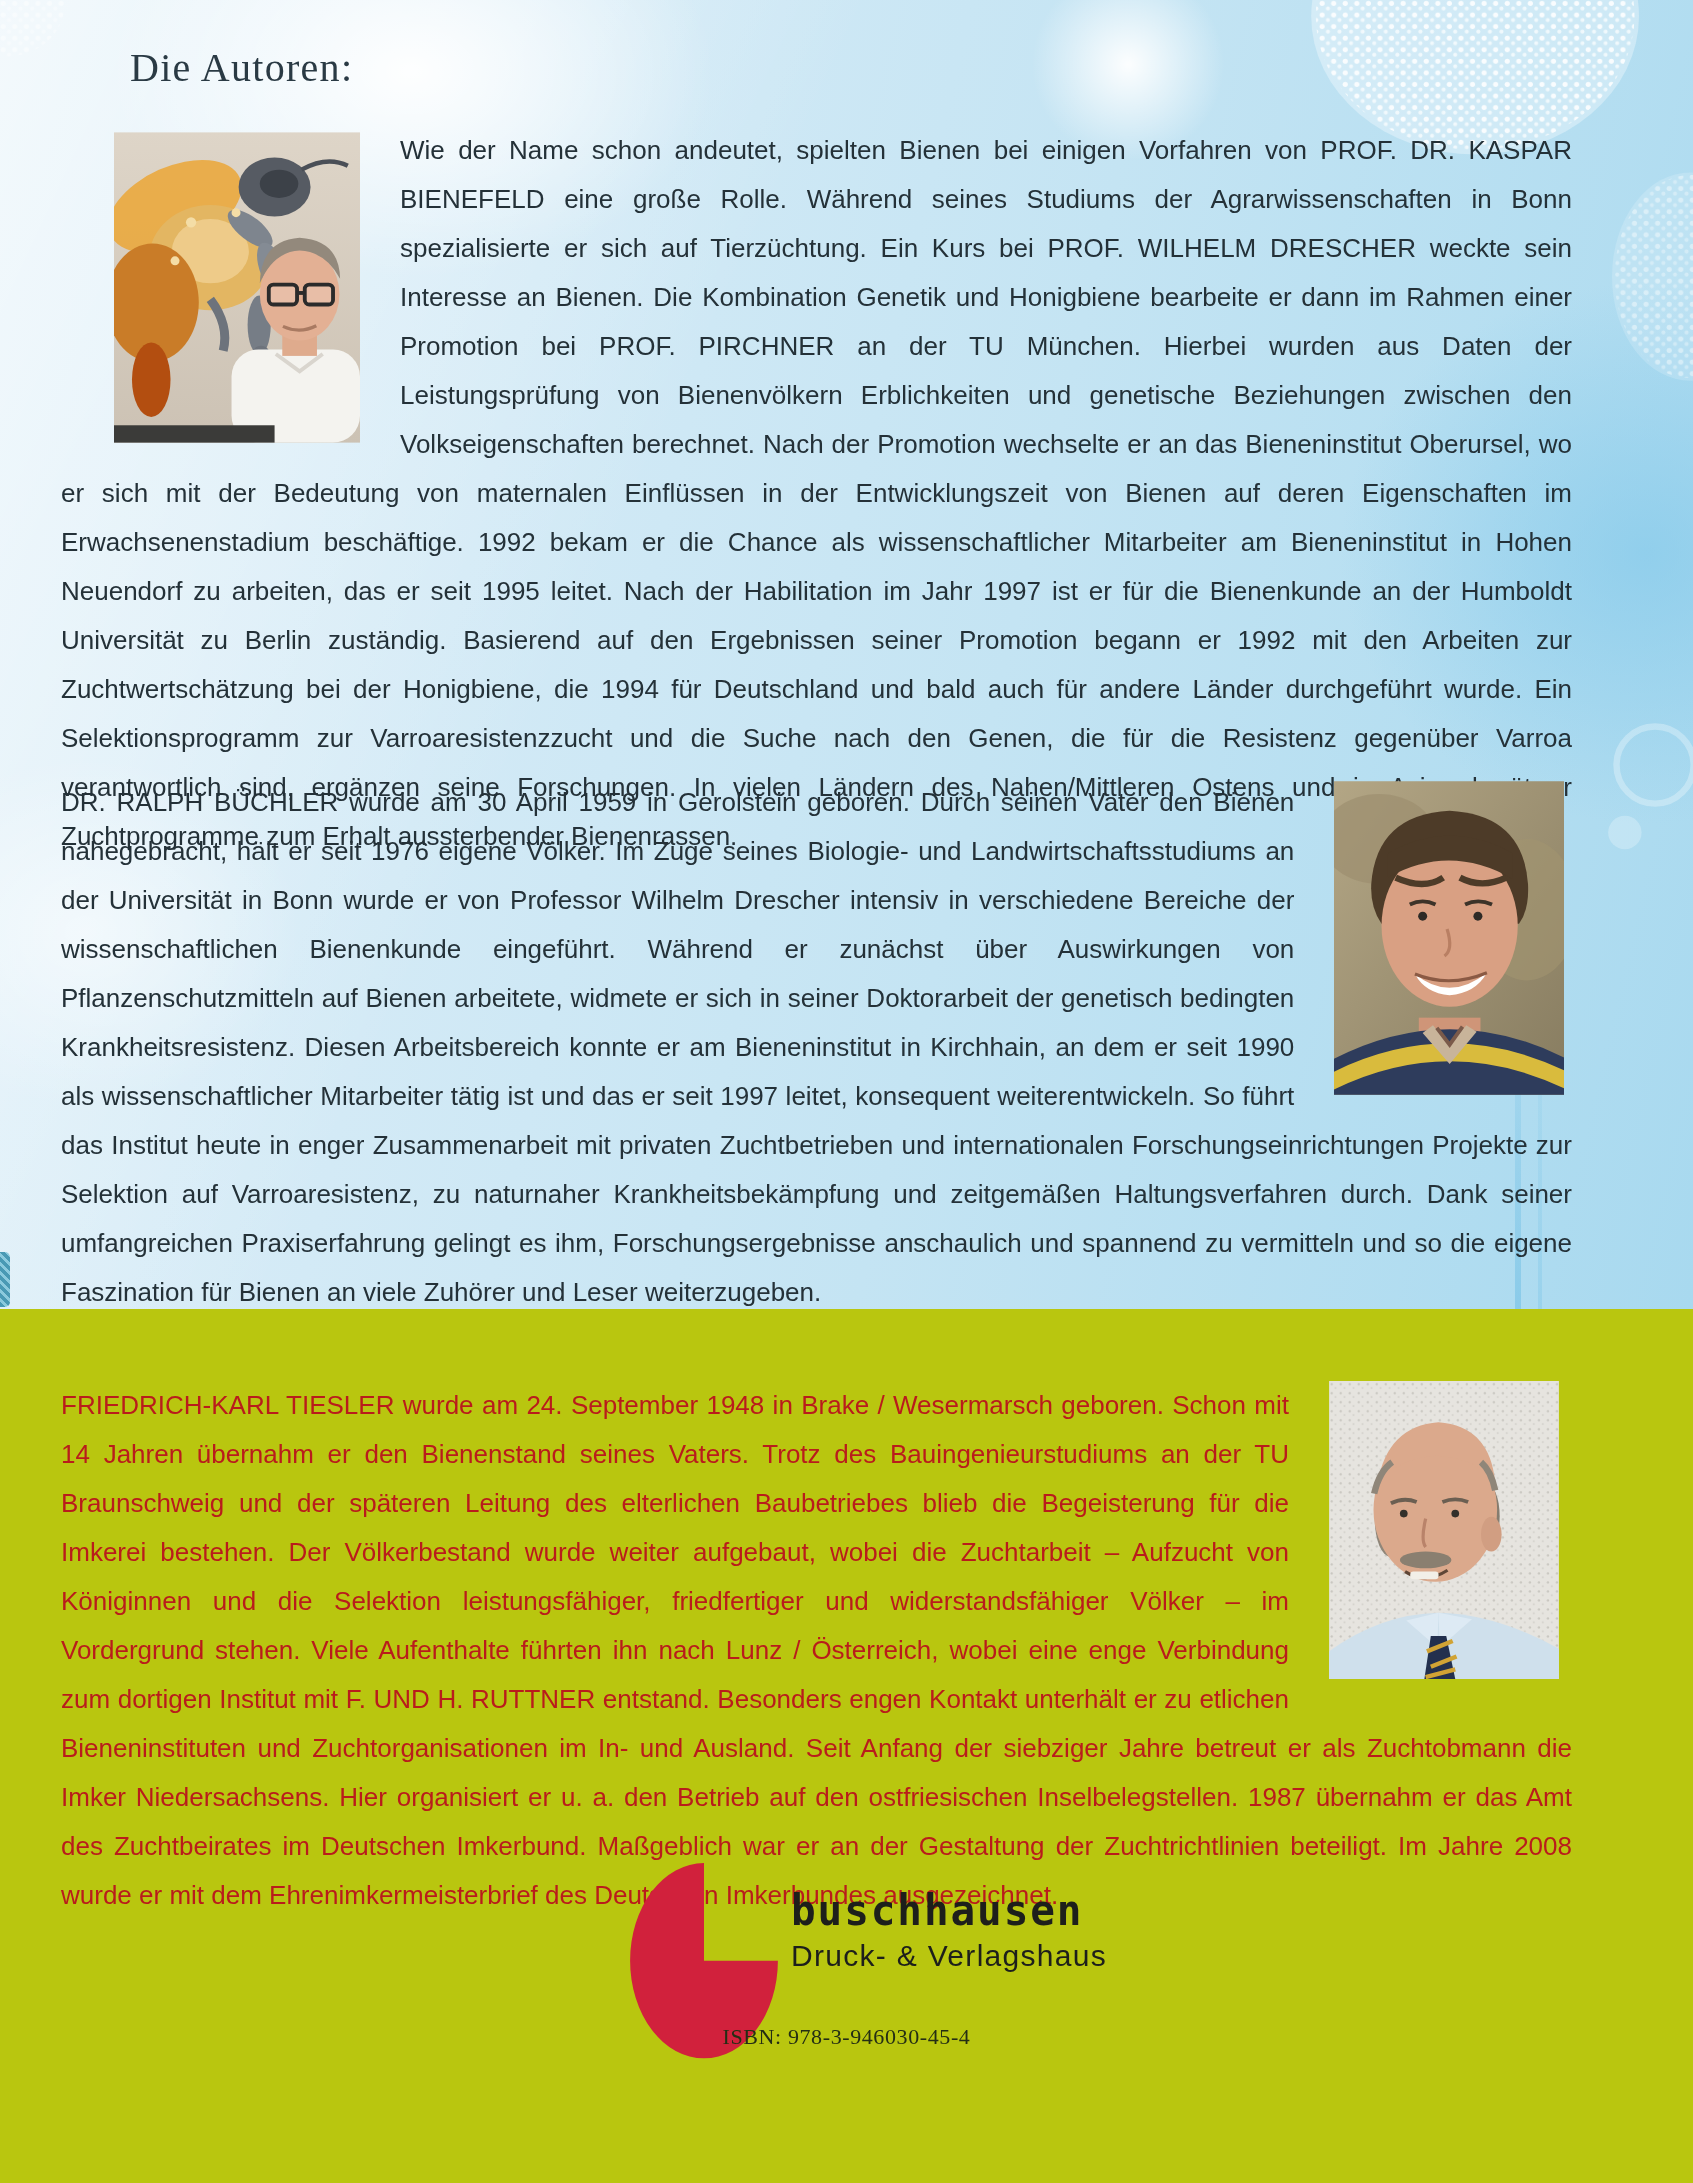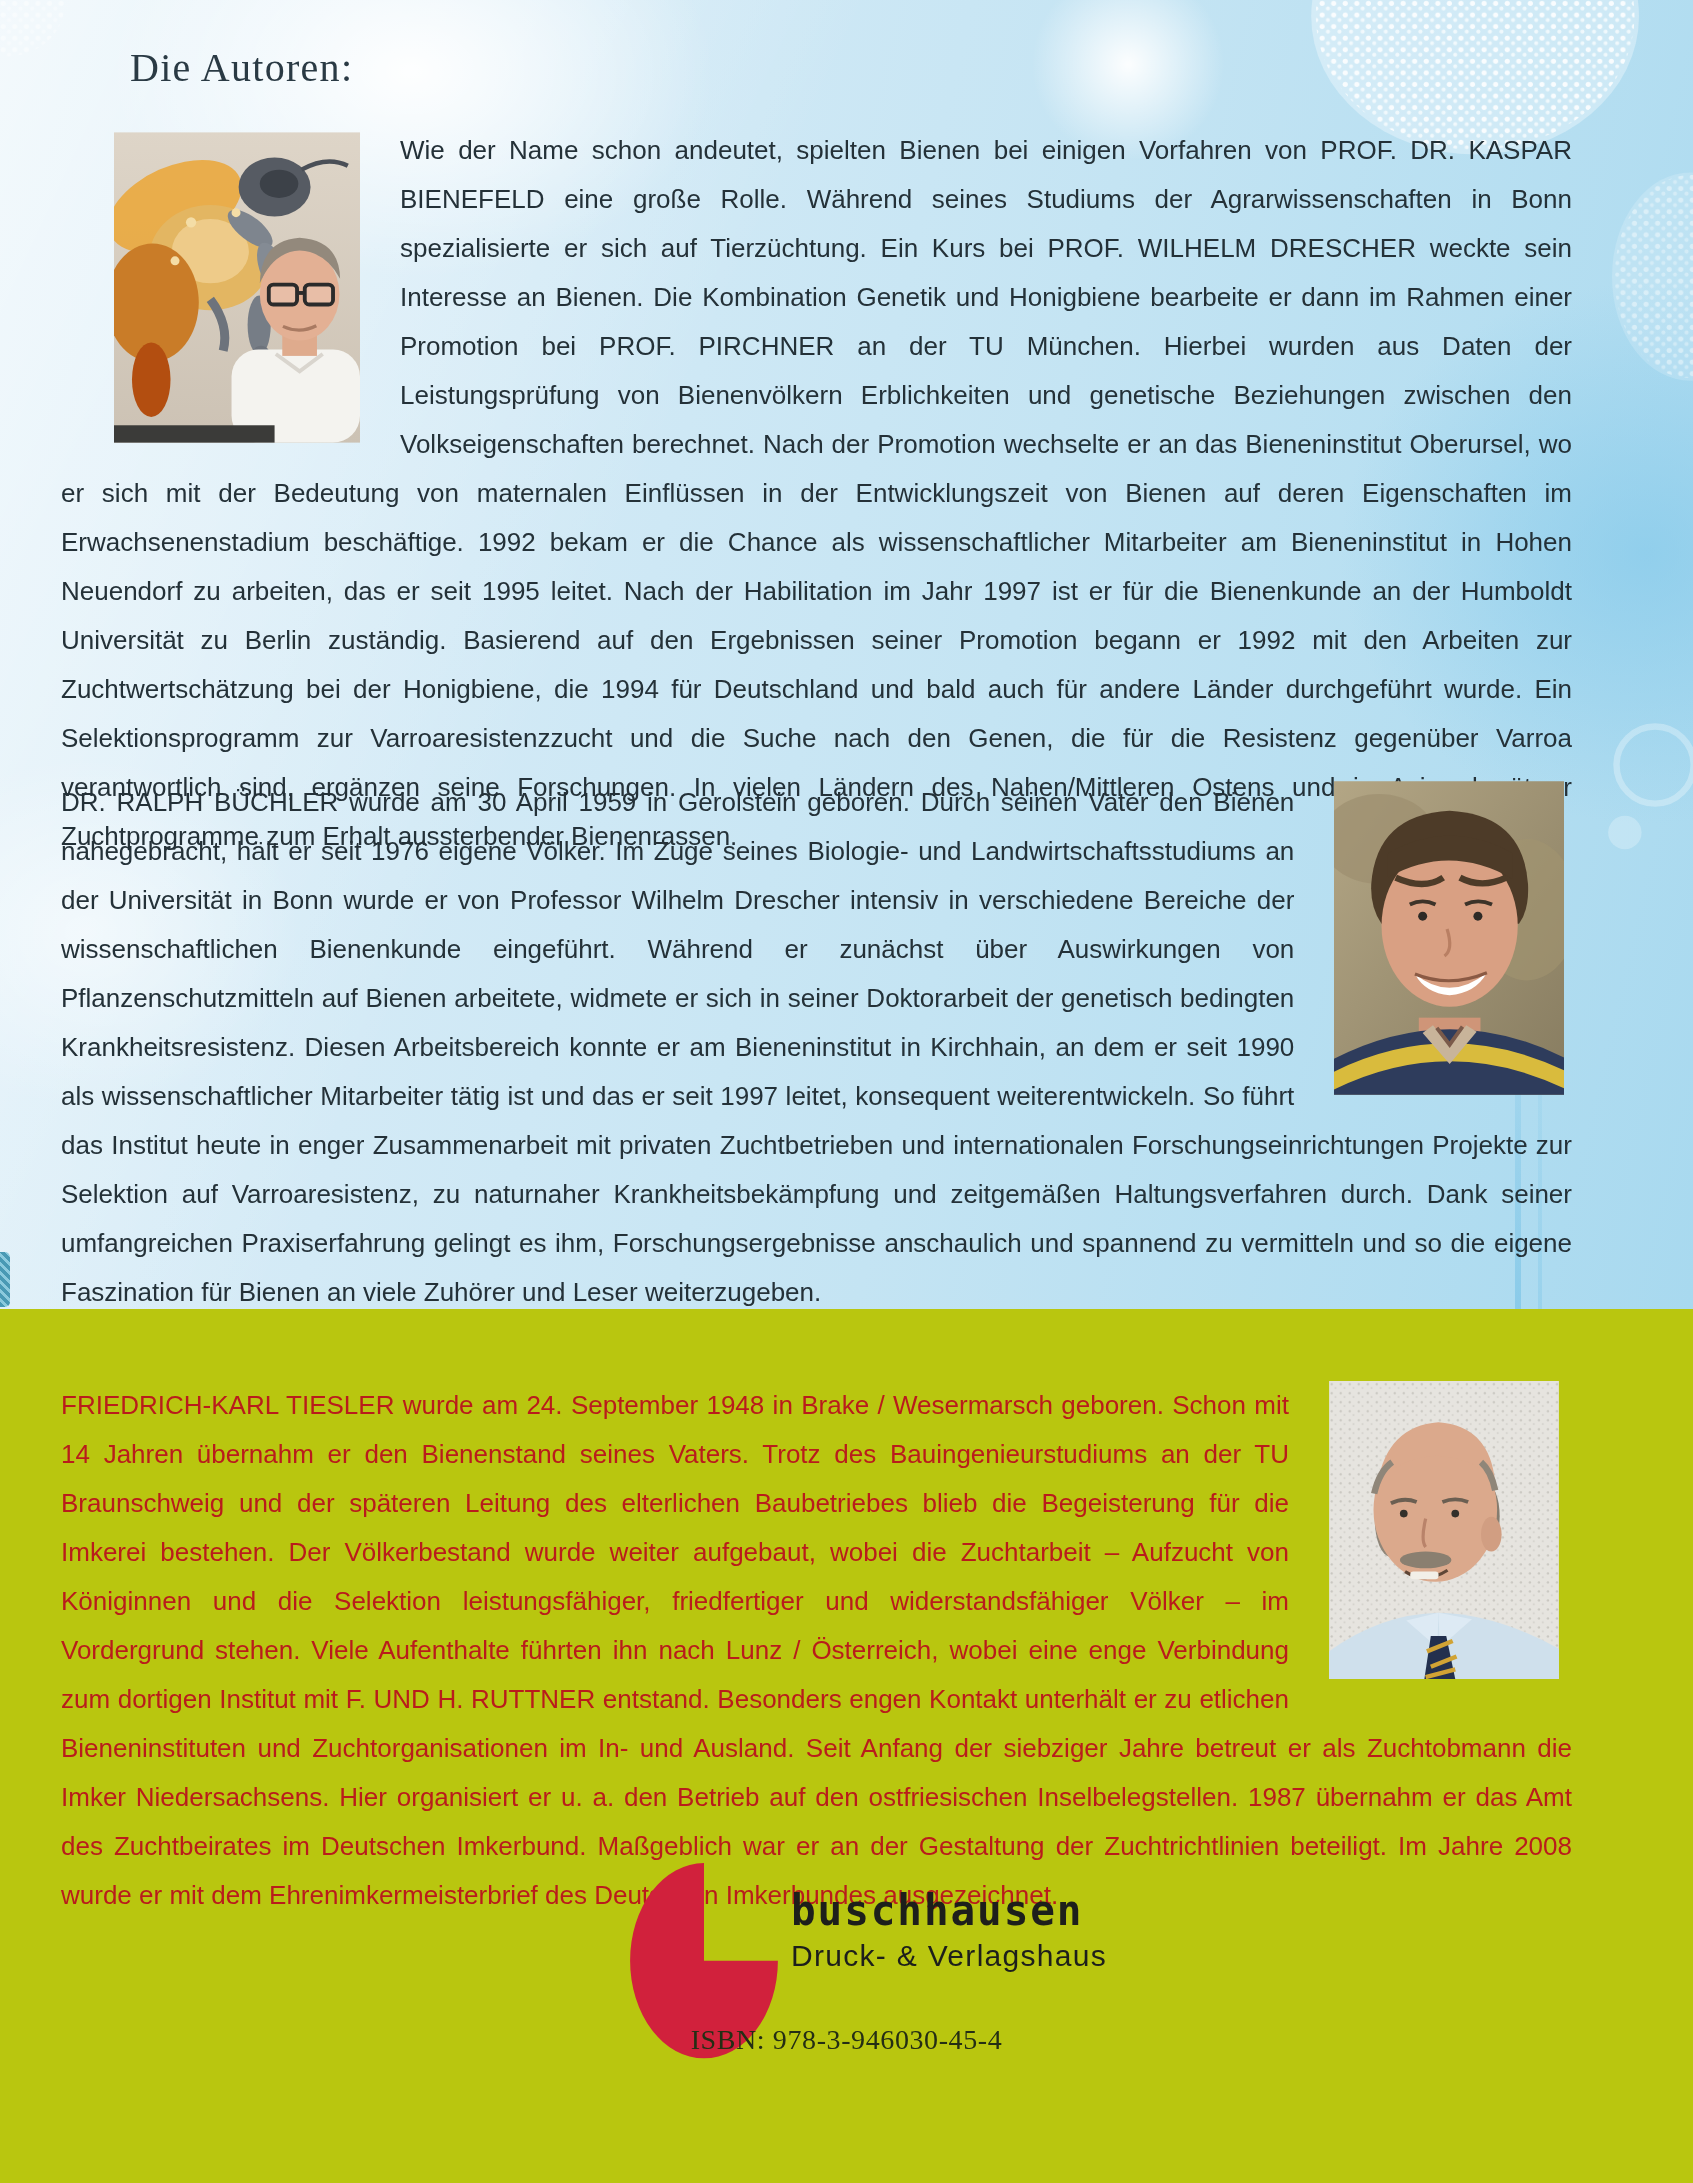--- a/index.html
+++ b/index.html
@@ -57,21 +57,21 @@
     transform-origin:top left;white-space:nowrap;
   }
   .pub-sub{
     font-family:"Liberation Sans", sans-serif;font-weight:400;
     font-size:30px;letter-spacing:1.3px;color:#1d1f1b;margin-top:6px;white-space:nowrap;
   }
   
   .isbn{
     position:absolute;left:0;top:2024px;width:1693px;text-align:center;
     font-family:"Liberation Serif", serif;
-    font-size:28px;letter-spacing:0.6px;color:#242e14;
+    font-size:22px;letter-spacing:0.6px;color:#242e14;
   }
   .deco{position:absolute;left:0;top:0;pointer-events:none;}
 </style>
 </head>
 <body>
 
 <div class="bg-blue"></div>
 <div class="bg-green"></div>
 <div class="streak s1"></div>
 <div class="streak s2"></div>

